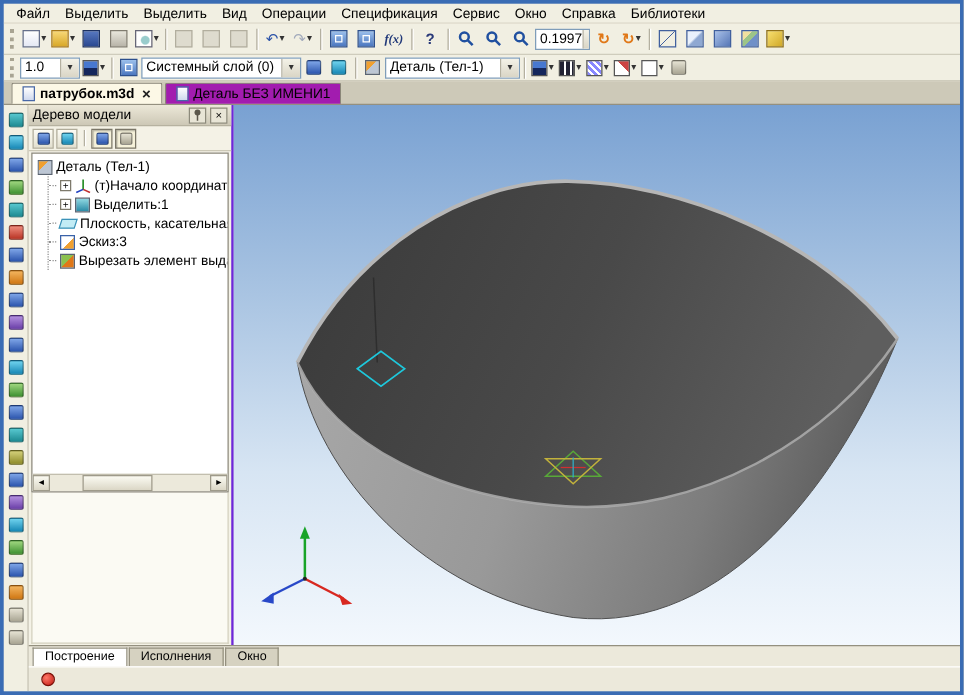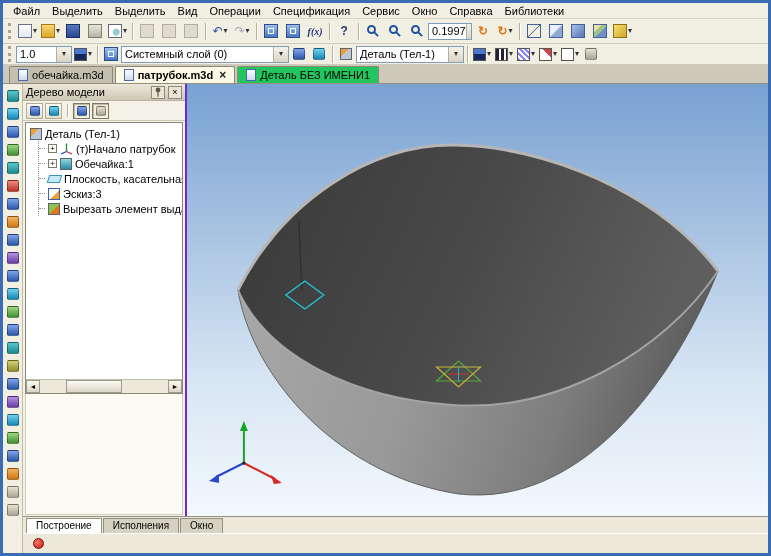--- a/index.html
+++ b/index.html
@@ -49,21 +49,21 @@
   .sw-color{background:linear-gradient(#4878d0 50%,#14265c 50%)}
   .sw-line{background:repeating-linear-gradient(90deg,#223 0 3px,#fff 3px 5px)}
   .sw-hatch{background:repeating-linear-gradient(45deg,#88f 0 2px,#fff 2px 4px)}
   .sw-arrow{background:linear-gradient(45deg,#fff 60%,#c44 60%)}
   .sw-text{background:#fff;color:#203878;font-weight:bold;font-size:10px;text-align:center;line-height:12px}
 
   
   .tabbar{height:19px;background:#cdc9b8;display:flex;align-items:flex-end;padding:2px 2px 0 6px;border-bottom:1px solid #94907f;flex:none}
   .dtab{height:17px;display:flex;align-items:center;gap:4px;padding:0 8px;border:1px solid #8a8678;border-bottom:none;border-radius:2px 2px 0 0;background:#c3bfae;margin-right:2px;white-space:nowrap}
   .dtab.active{background:#fcf8e6;font-weight:bold}
-  .dtab.greenish{background:#22c55e}
+  .dtab.greenish{background:#a21caf}
   .docic{width:10px;height:12px;background:linear-gradient(#ffffff,#cfd9ee);border:1px solid #4868a8;flex:none}
   .tclose{font-size:12px;line-height:10px;margin-left:2px;color:#222}
 
   
   .lower{flex:1;display:flex;min-height:0}
   .leftcol{width:20px;background:#f1efe2;border-right:1px solid #bfbbab;display:flex;flex-direction:column;align-items:center;padding-top:3px;gap:1px;flex:none;overflow:hidden}
   .lbtn{width:18px;height:17px;border:1px solid transparent;display:flex;align-items:center;justify-content:center;flex:none;background:transparent}
   .blob{width:12px;height:12px;border:1px solid rgba(0,0,0,.35);border-radius:2px}
   .b1{background:linear-gradient(#57c8cf,#1e8a92)}.b2{background:linear-gradient(#7fa6e8,#2c55ad)}
   .b3{background:linear-gradient(#9fd77f,#3f9132)}.b4{background:linear-gradient(#f3b45e,#d07713)}
@@ -221,35 +221,35 @@
         <span class="cube multi"></span>
       </button>
     <button class="tbtn">
         <span class="cube yellow"></span>
         <span class="caret">▾</span>
       </button>
   </div>
 
   <div class="tb tb2">
     <span class="grip"></span>
-    <div class="combo" style="width:56px">
+    <div class="combo" style="width:48px">
       <span>1.0</span>
       <span class="cbox">
           <span class="caret">▾</span>
         </span>
     </div>
     <button class="tbtn">
         <span class="swatch sw-color"></span>
         <span class="caret">▾</span>
       </button>
     <span class="sep"></span>
     <button class="tbtn">
         <span class="ic ic-grid"></span>
       </button>
-    <div class="combo" style="width:168px">
+    <div class="combo" style="width:128px">
       <span>Системный слой (0)</span>
       <span class="cbox">
           <span class="caret">▾</span>
         </span>
     </div>
     <button class="tbtn">
         <span class="blob b2"></span>
       </button>
     <button class="tbtn">
         <span class="blob b7"></span>
@@ -284,24 +284,20 @@
     <button class="tbtn">
         <span class="swatch sw-text"></span>
         <span class="caret">▾</span>
       </button>
     <button class="tbtn">
         <span class="blob b9"></span>
       </button>
   </div>
 
   <div class="tabbar">
-    <div class="dtab">
-      <span class="docic"></span>
-      <span>обечайка.m3d</span>
-    </div>
     <div class="dtab active">
       <span class="docic"></span>
       <span>патрубок.m3d</span>
       <span class="tclose">×</span>
     </div>
     <div class="dtab greenish">
       <span class="docic"></span>
       <span>Деталь БЕЗ ИМЕНИ1</span>
     </div>
   </div>
@@ -420,27 +416,27 @@
               </div>
               <div class="tkids">
                 <div class="trow">
                   <span class="dash"></span>
                   <span class="exp">+</span>
                   <svg width="13" height="13">
                       <line x1="6.5" y1="9.5" x2="6.5" y2="1.5" stroke="#1f8a1f" stroke-width="1.3"></line>
                       <line x1="6.5" y1="9.5" x2="12" y2="12" stroke="#c03030" stroke-width="1.3"></line>
                       <line x1="6.5" y1="9.5" x2="1" y2="12" stroke="#2040c0" stroke-width="1.3"></line>
                     </svg>
-                  <span>(т)Начало патрубок</span>
+                  <span>(т)Начало координат</span>
                 </div>
                 <div class="trow">
                   <span class="dash"></span>
                   <span class="exp">+</span>
                   <span class="tic tic-shell"></span>
-                  <span>Обечайка:1</span>
+                  <span>Выделить:1</span>
                 </div>
                 <div class="trow">
                   <span class="dash"></span>
                   <span class="tic tic-plane"></span>
                   <span>Плоскость, касательная к</span>
                 </div>
                 <div class="trow">
                   <span class="dash"></span>
                   <span class="tic tic-sketch"></span>
                   <span>Эскиз:3</span>

